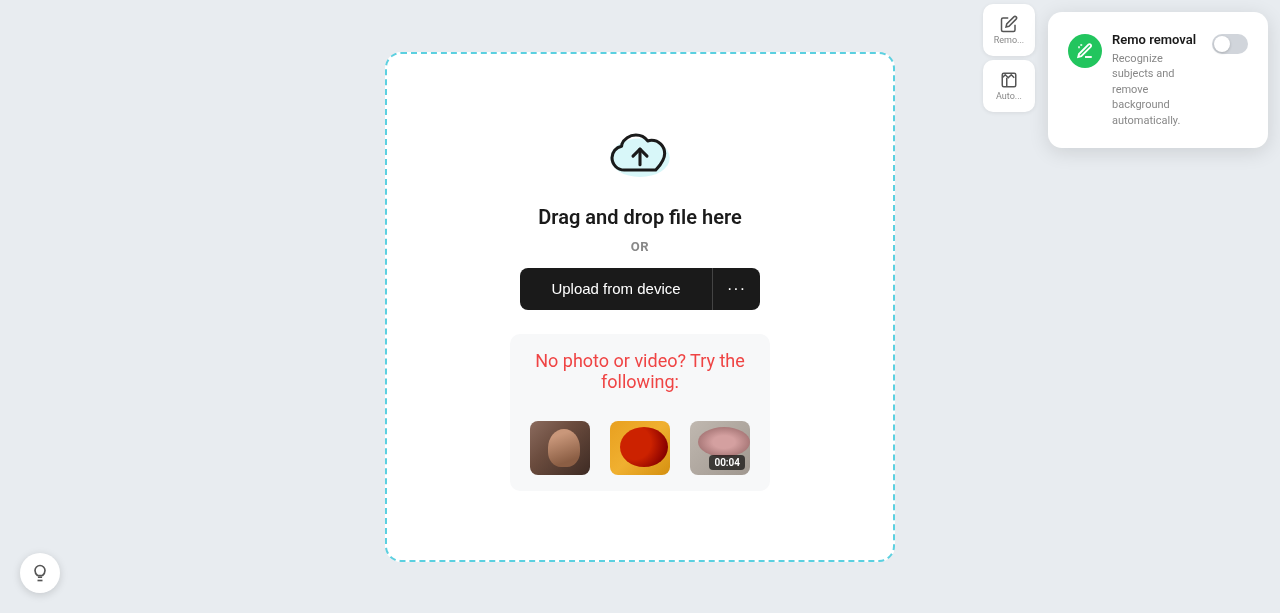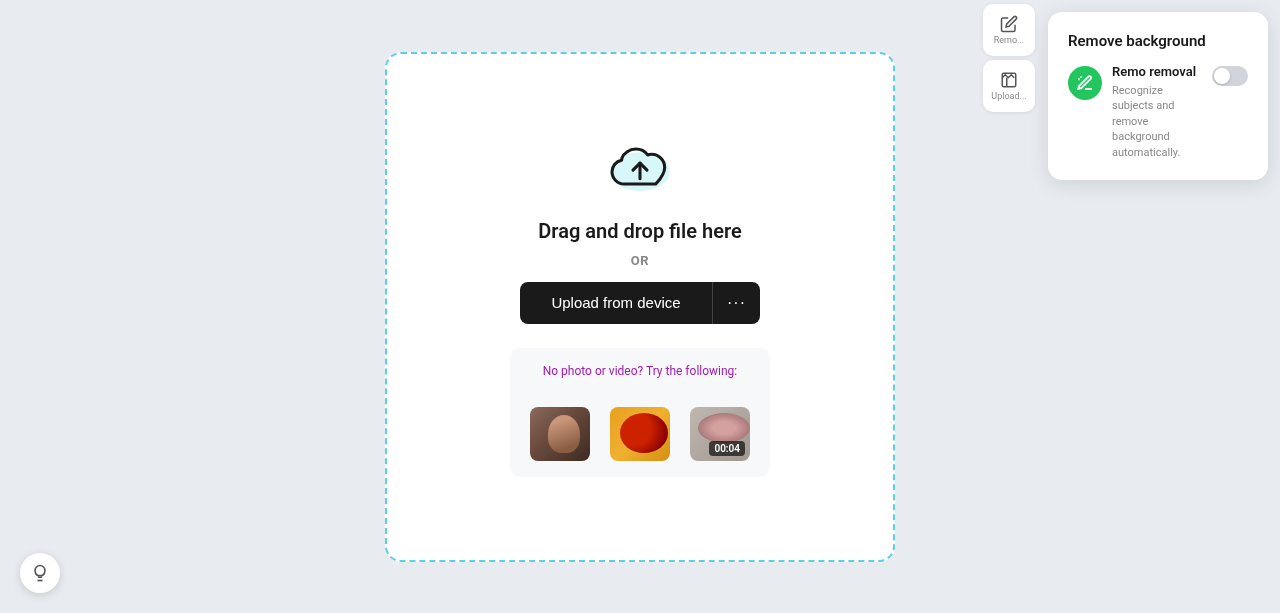--- a/index.html
+++ b/index.html
@@ -95,22 +95,22 @@
     }
 
     .try-section {
       background: #f7f8f9;
       border-radius: 10px;
       padding: 16px 20px;
       width: 260px;
     }
 
     .try-text {
-      font-size: 12px;
-      color: #a21caf;
+      font-size: 18px;
+      color: #ef4444;
       margin-bottom: 29px;
       text-align: center;
     }
 
     .try-images {
       display: flex;
       gap: 20px;
       justify-content: center;
     }
 
@@ -324,26 +324,25 @@
       <path d="M18.5 2.5a2.121 2.121 0 0 1 3 3L12 15l-4 1 1-4 9.5-9.5z"></path>
     </svg>
     <span class="sidebar-icon-label">Remo...</span>
   </div>
   <div class="sidebar-icon-item">
     <svg viewBox="0 0 24 24" fill="none" stroke="currentColor" stroke-width="2">
       <rect x="3" y="3" width="18" height="18" rx="2"></rect>
       <path d="M3 9l4-4 4 4 4-4 4 4"></path>
       <line x1="9" y1="21" x2="9" y2="9"></line>
     </svg>
-    <span class="sidebar-icon-label">Upload...</span>
+    <span class="sidebar-icon-label">Auto...</span>
   </div>
 </div>
 
 <div class="panel-card">
-  <div class="panel-title">Remove background</div>
   <div class="auto-removal-row">
     <div class="auto-removal-icon">
       <svg viewBox="0 0 24 24" fill="none" stroke="white" stroke-width="2.5">
         <path d="M12 20h9"></path>
         <path d="M16.5 3.5a2.121 2.121 0 0 1 3 3L7 19l-4 1 1-4L16.5 3.5z"></path>
         <line x1="3" y1="12" x2="3" y2="12"></line>
         <line x1="7" y1="3" x2="7" y2="5"></line>
         <line x1="3" y1="7" x2="5" y2="7"></line>
       </svg>
     </div>

